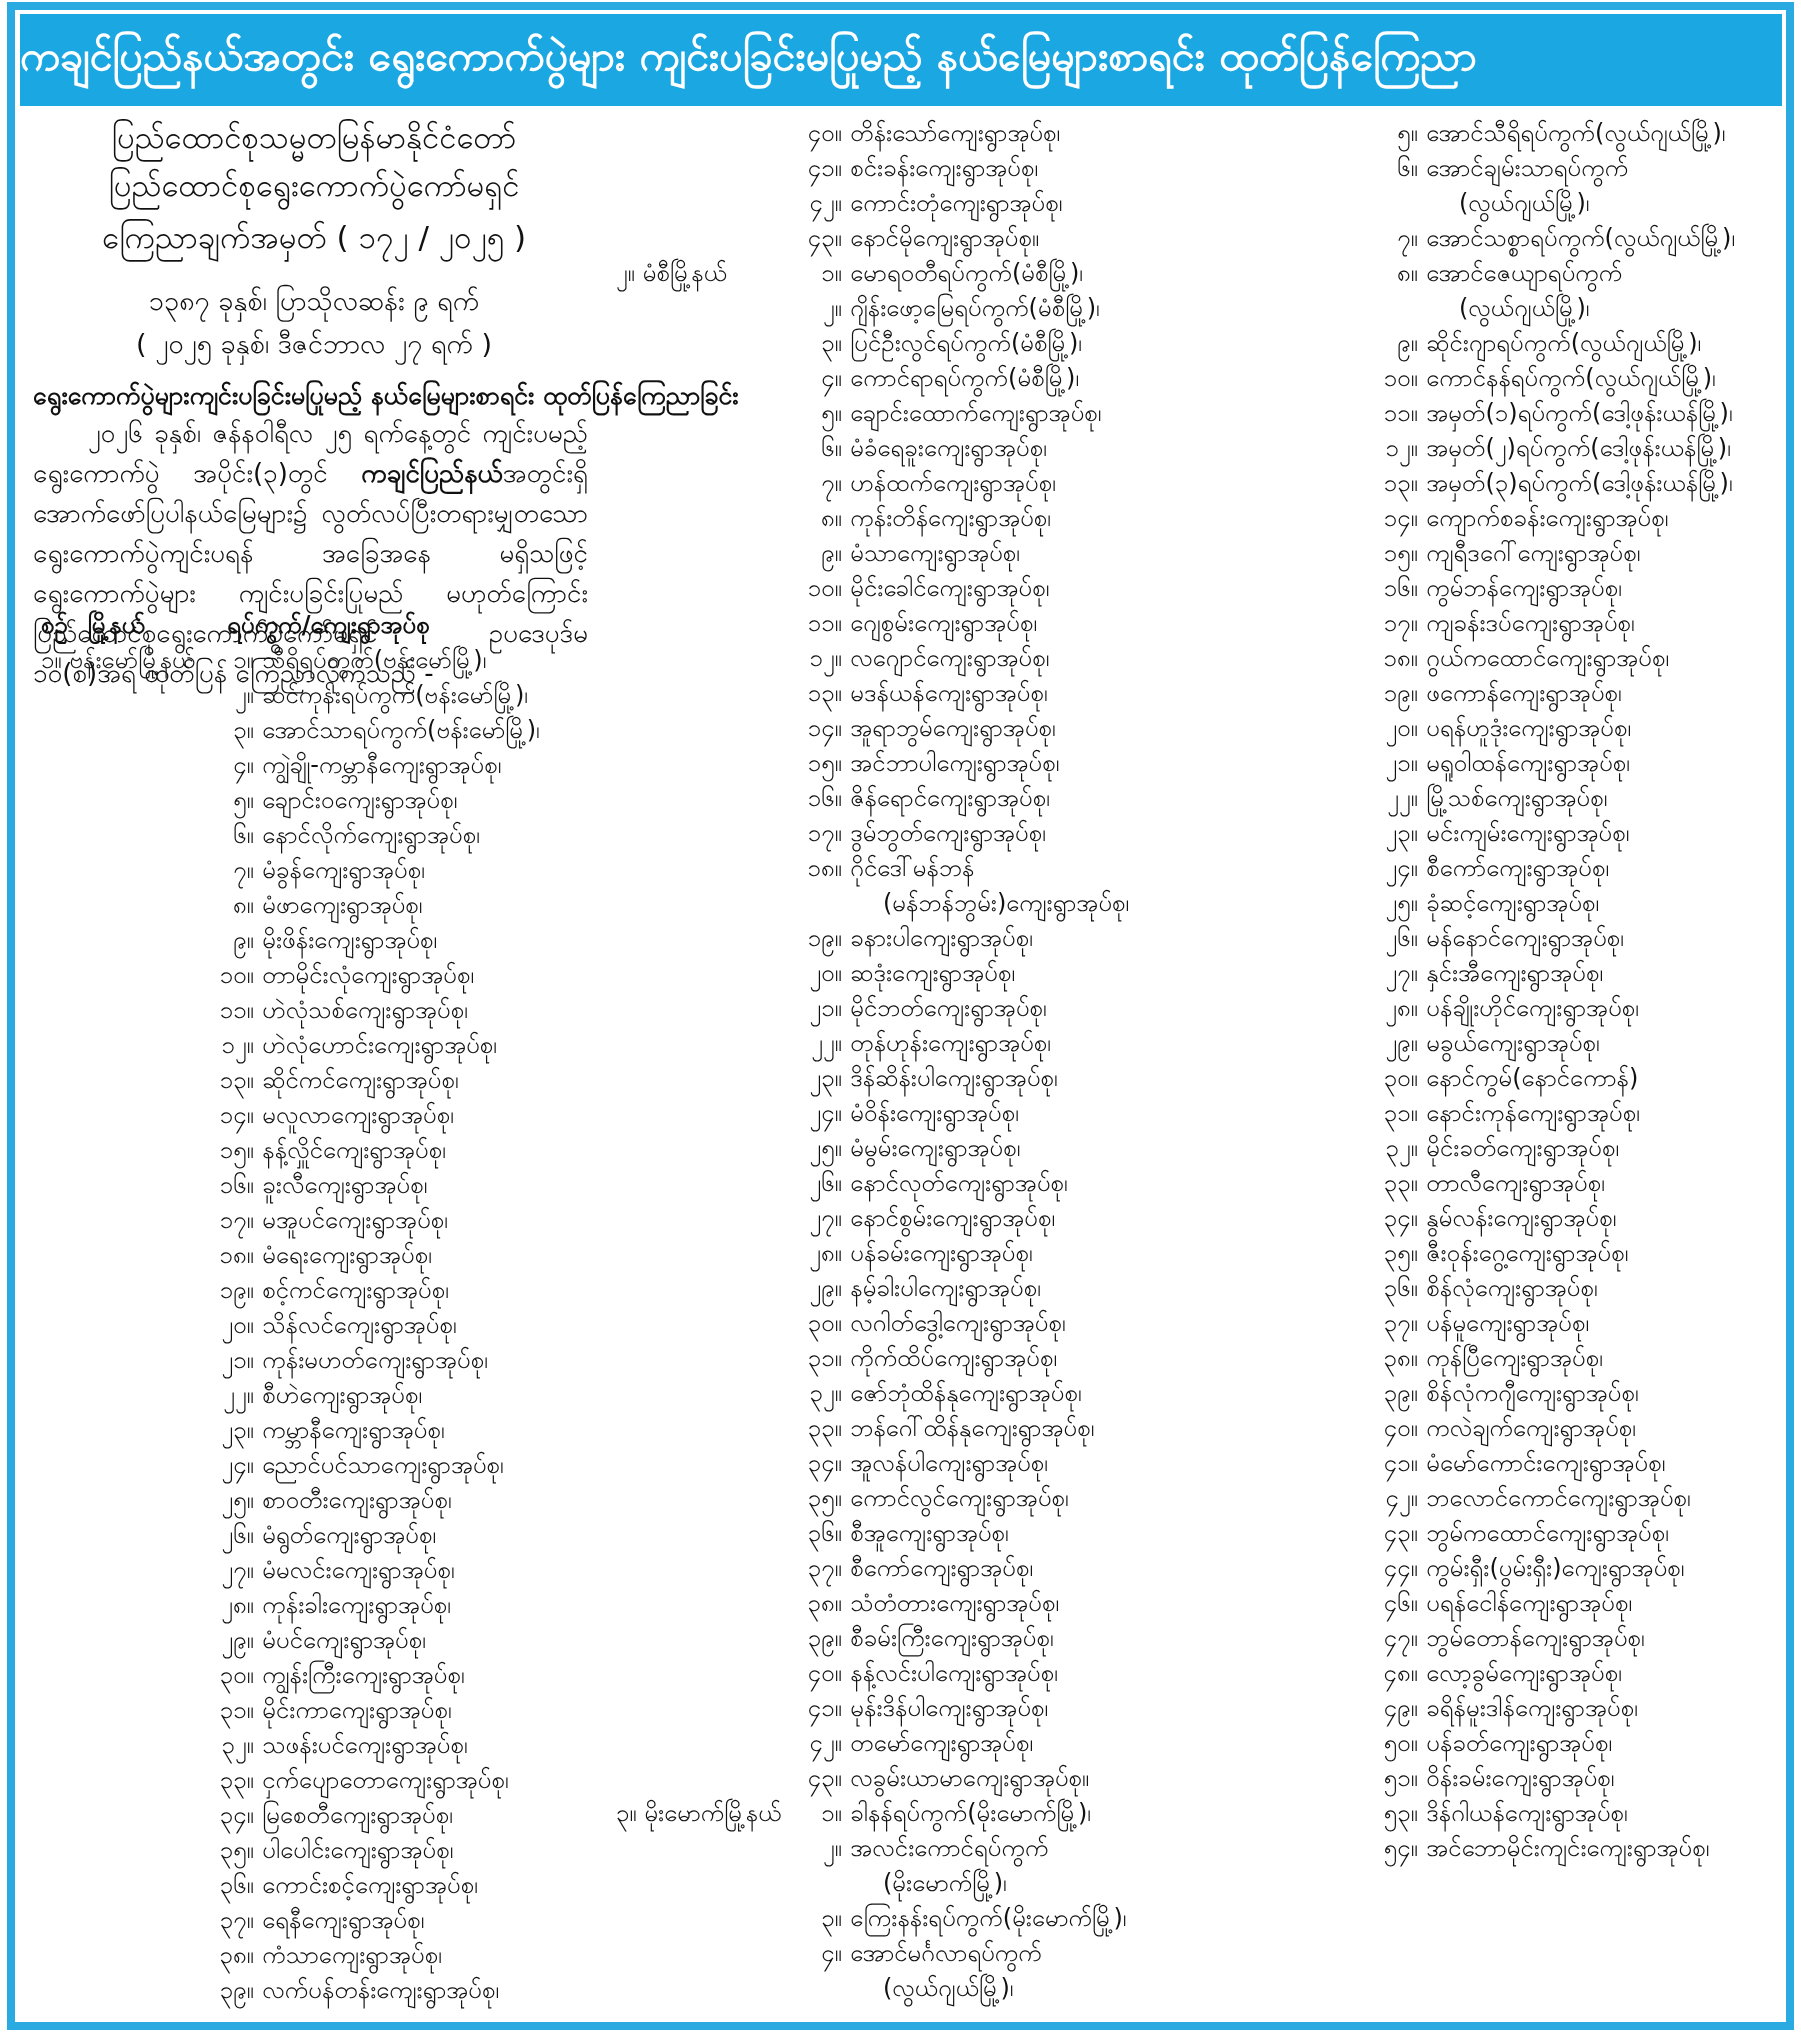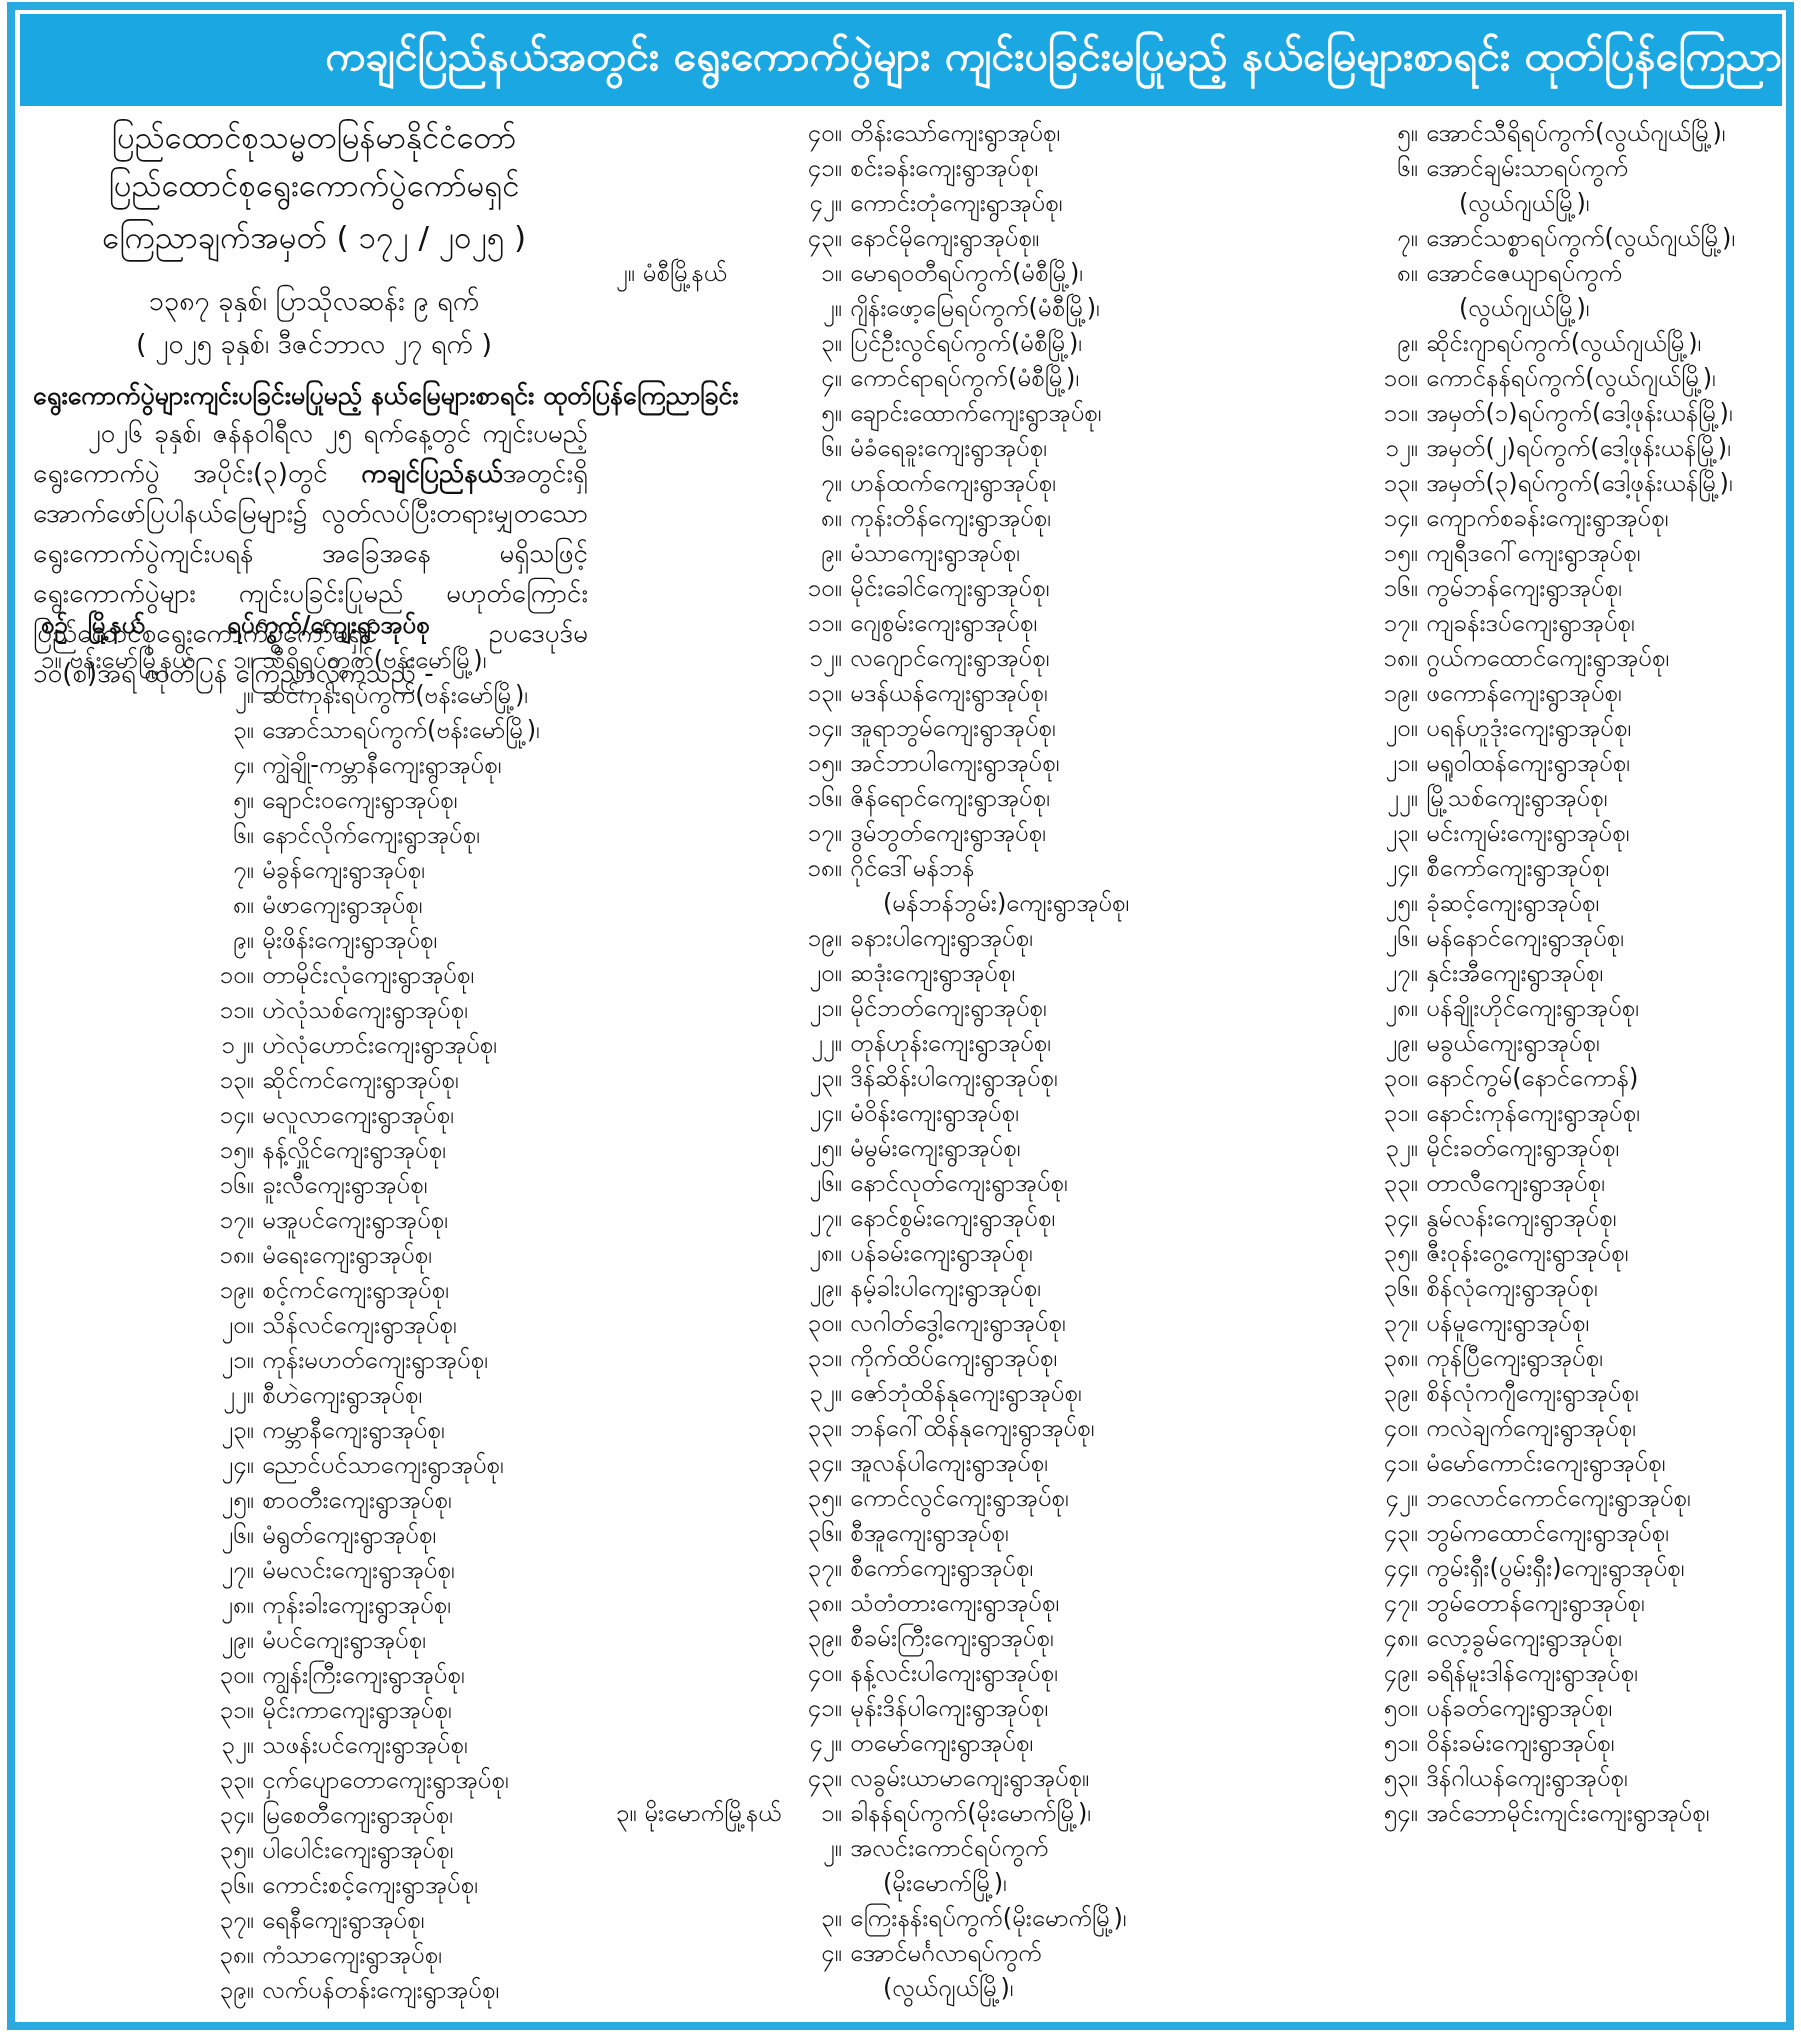--- a/index.html
+++ b/index.html
@@ -1,21 +1,21 @@
 <!DOCTYPE html>
 <html style="font-size:13.2px"><head>
 <meta charset="utf-8">
 <style>
   html,body{margin:0;padding:0;background:#e8e8e8;}
   .page{position:relative;width:1802px;height:2037px;background:#ffffff;
         font-family:"DejaVu Sans",sans-serif;color:#111;overflow:hidden;}
   .frame{position:absolute;left:6.6px;right:8.3px;top:1.7px;bottom:6.6px;
          border:8.3px solid #29abe2;pointer-events:none;}
   .banner{position:absolute;left:20px;right:20px;top:14px;height:92px;
-          background:#1ba7e1;color:#ffffff;display:flex;align-items:center;justify-content:flex-end;
+          background:#1ba7e1;color:#ffffff;display:flex;align-items:center;justify-content:flex-start;
           font-weight:bold;font-size:41px;white-space:nowrap;overflow:hidden;}
   
   .hdr{position:absolute;left:41px;width:546px;text-align:center;white-space:nowrap;}
   .hdr1{top:117px;font-size:31px;}
   .hdr2{top:165px;font-size:31px;}
   .hdr3{top:217px;font-size:31px;}
   .hdr4{top:283px;font-size:27px;}
   .hdr5{top:326px;font-size:27px;}
   .subject{position:absolute;left:33px;top:379px;width:562px;font-size:25px;
            font-weight:bold;text-align:left;white-space:nowrap;}
@@ -702,20 +702,24 @@
         </div>
         <div class="row">
           <span class="cell num">၄၃။</span>
           <span class="cell txt">ဘွမ်ကထောင်ကျေးရွာအုပ်စု၊</span>
         </div>
         <div class="row">
           <span class="cell num">၄၄။</span>
           <span class="cell txt">ကွမ်းရှီး(ပွမ်းရှီး)ကျေးရွာအုပ်စု၊</span>
         </div>
         <div class="row">
+          <span class="cell num">၄၆။</span>
+          <span class="cell txt">ပရန်ငေါန်ကျေးရွာအုပ်စု၊</span>
+        </div>
+        <div class="row">
           <span class="cell num">၄၇။</span>
           <span class="cell txt">ဘွမ်တောန်ကျေးရွာအုပ်စု၊</span>
         </div>
         <div class="row">
           <span class="cell num">၄၈။</span>
           <span class="cell txt">လော့ခွမ်ကျေးရွာအုပ်စု၊</span>
         </div>
         <div class="row">
           <span class="cell num">၄၉။</span>
           <span class="cell txt">ခရိန်မူးဒါန်ကျေးရွာအုပ်စု၊</span>

